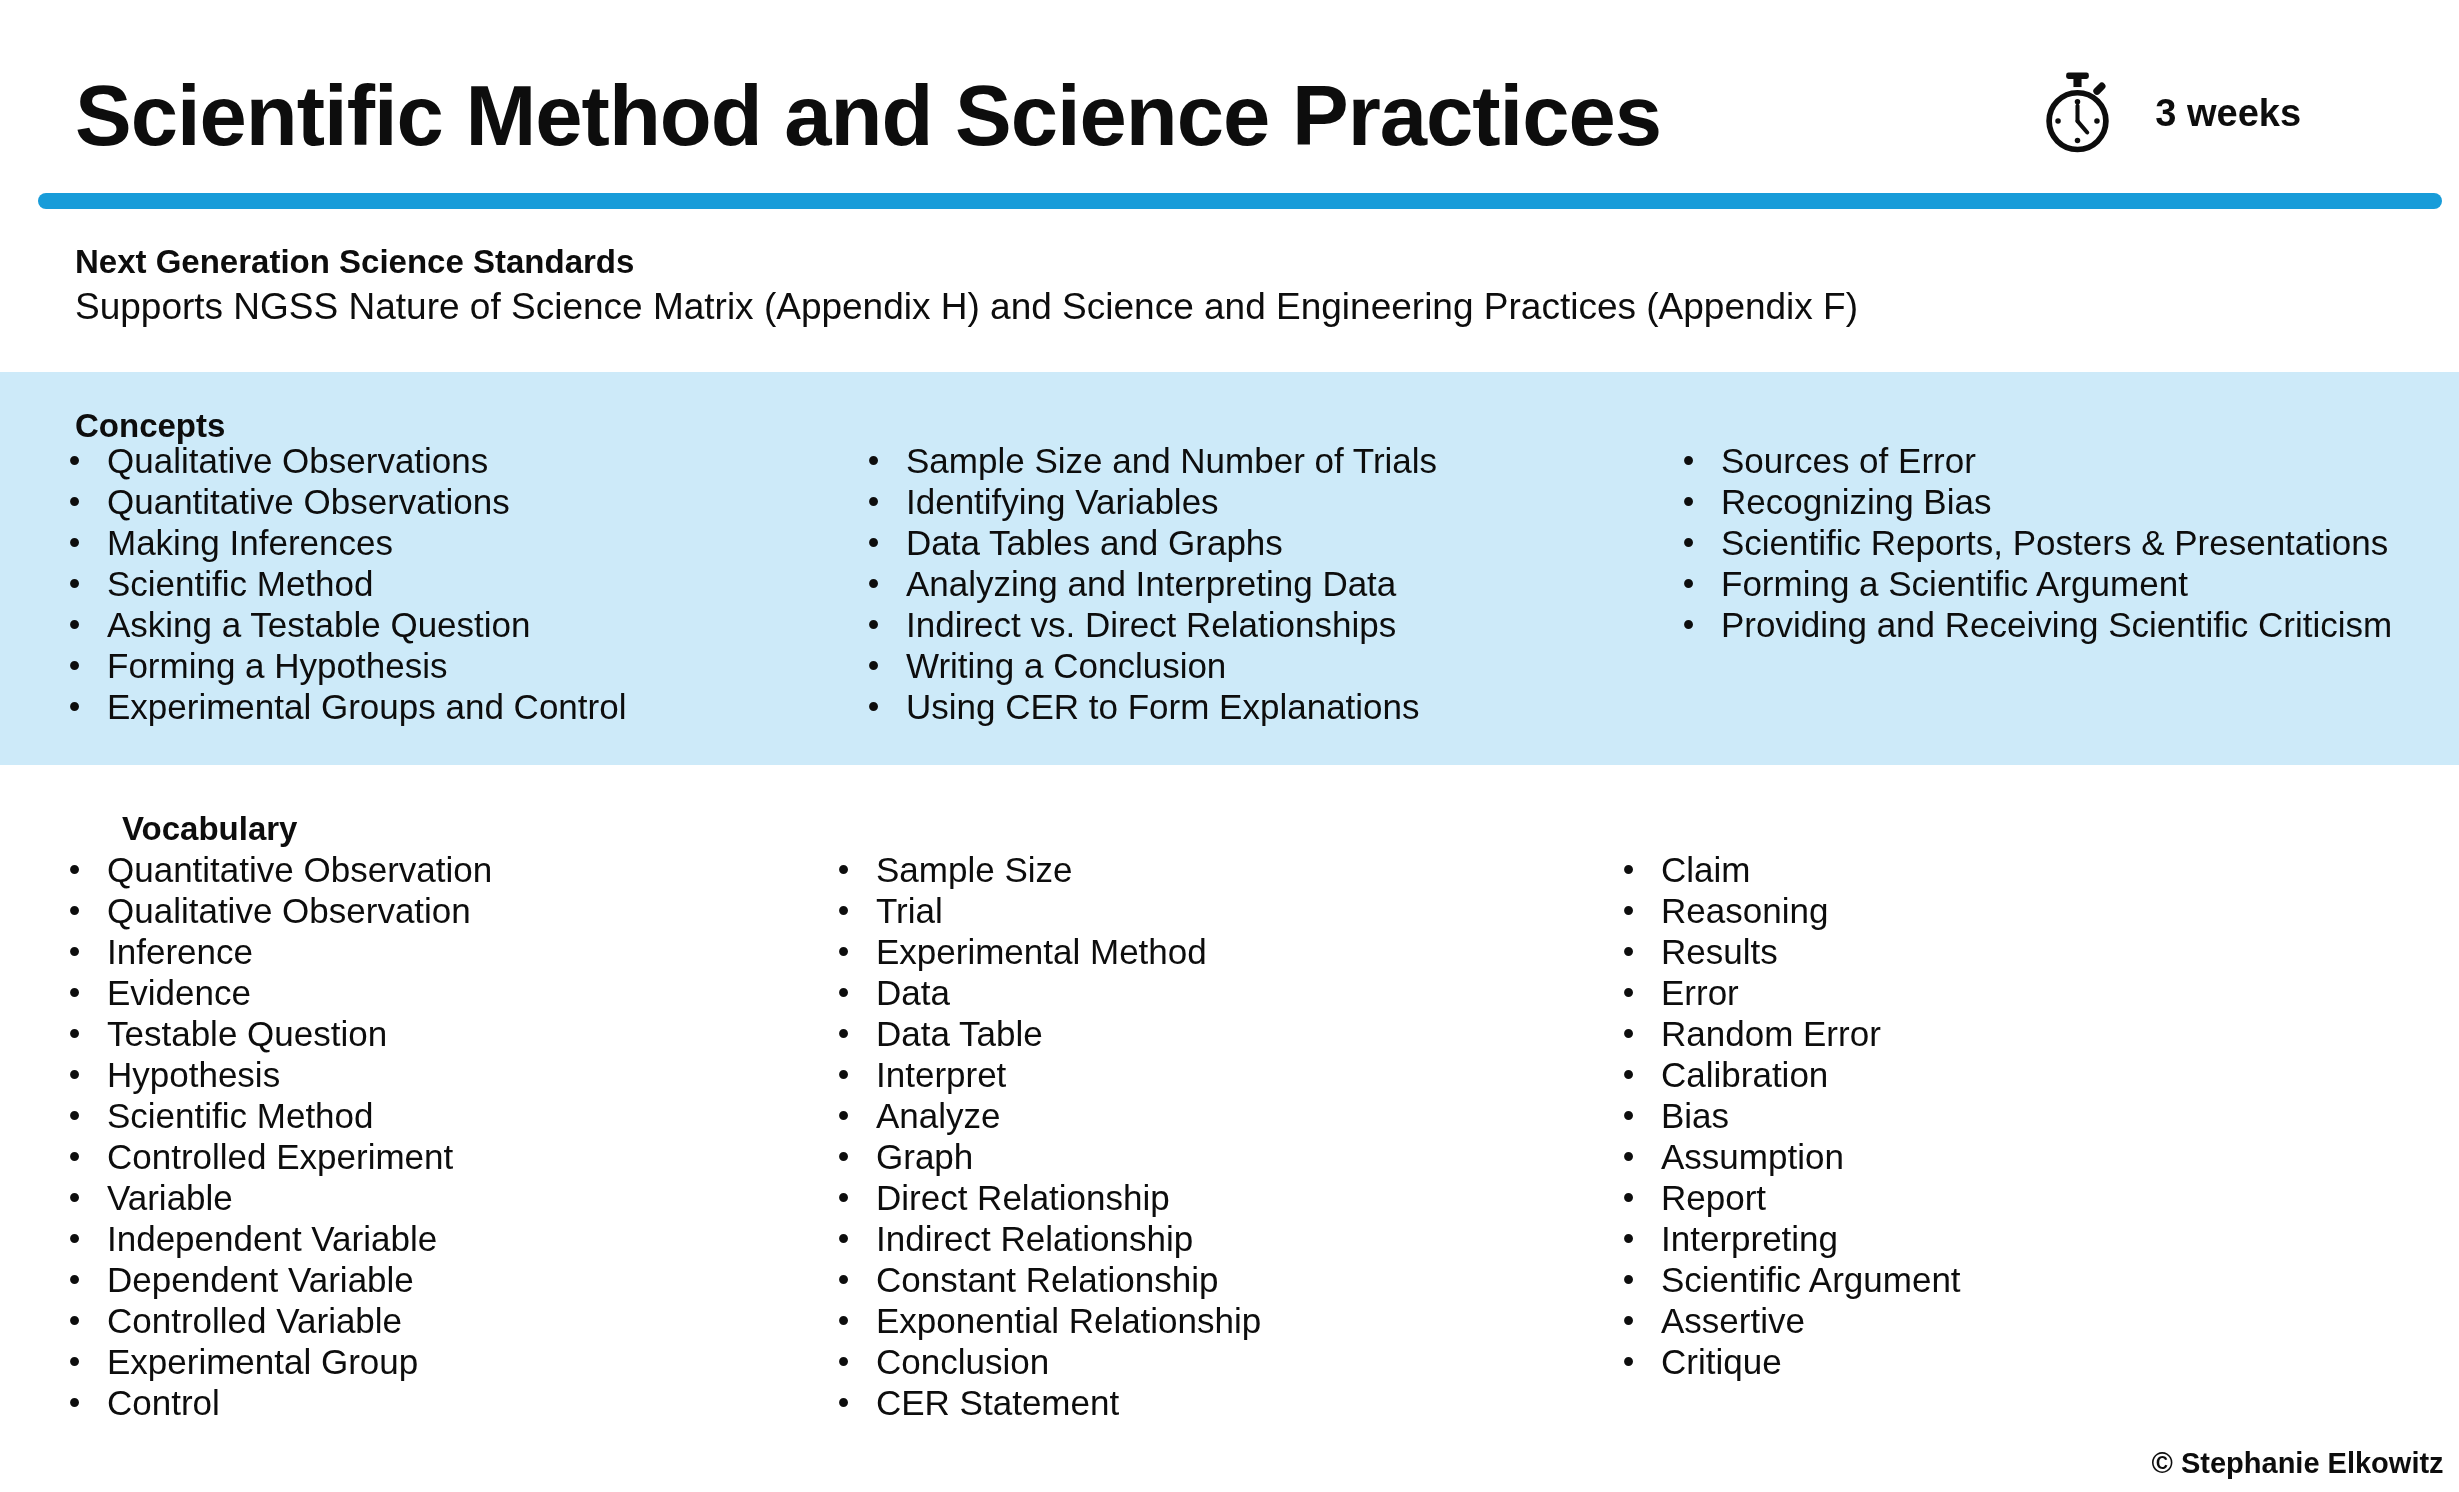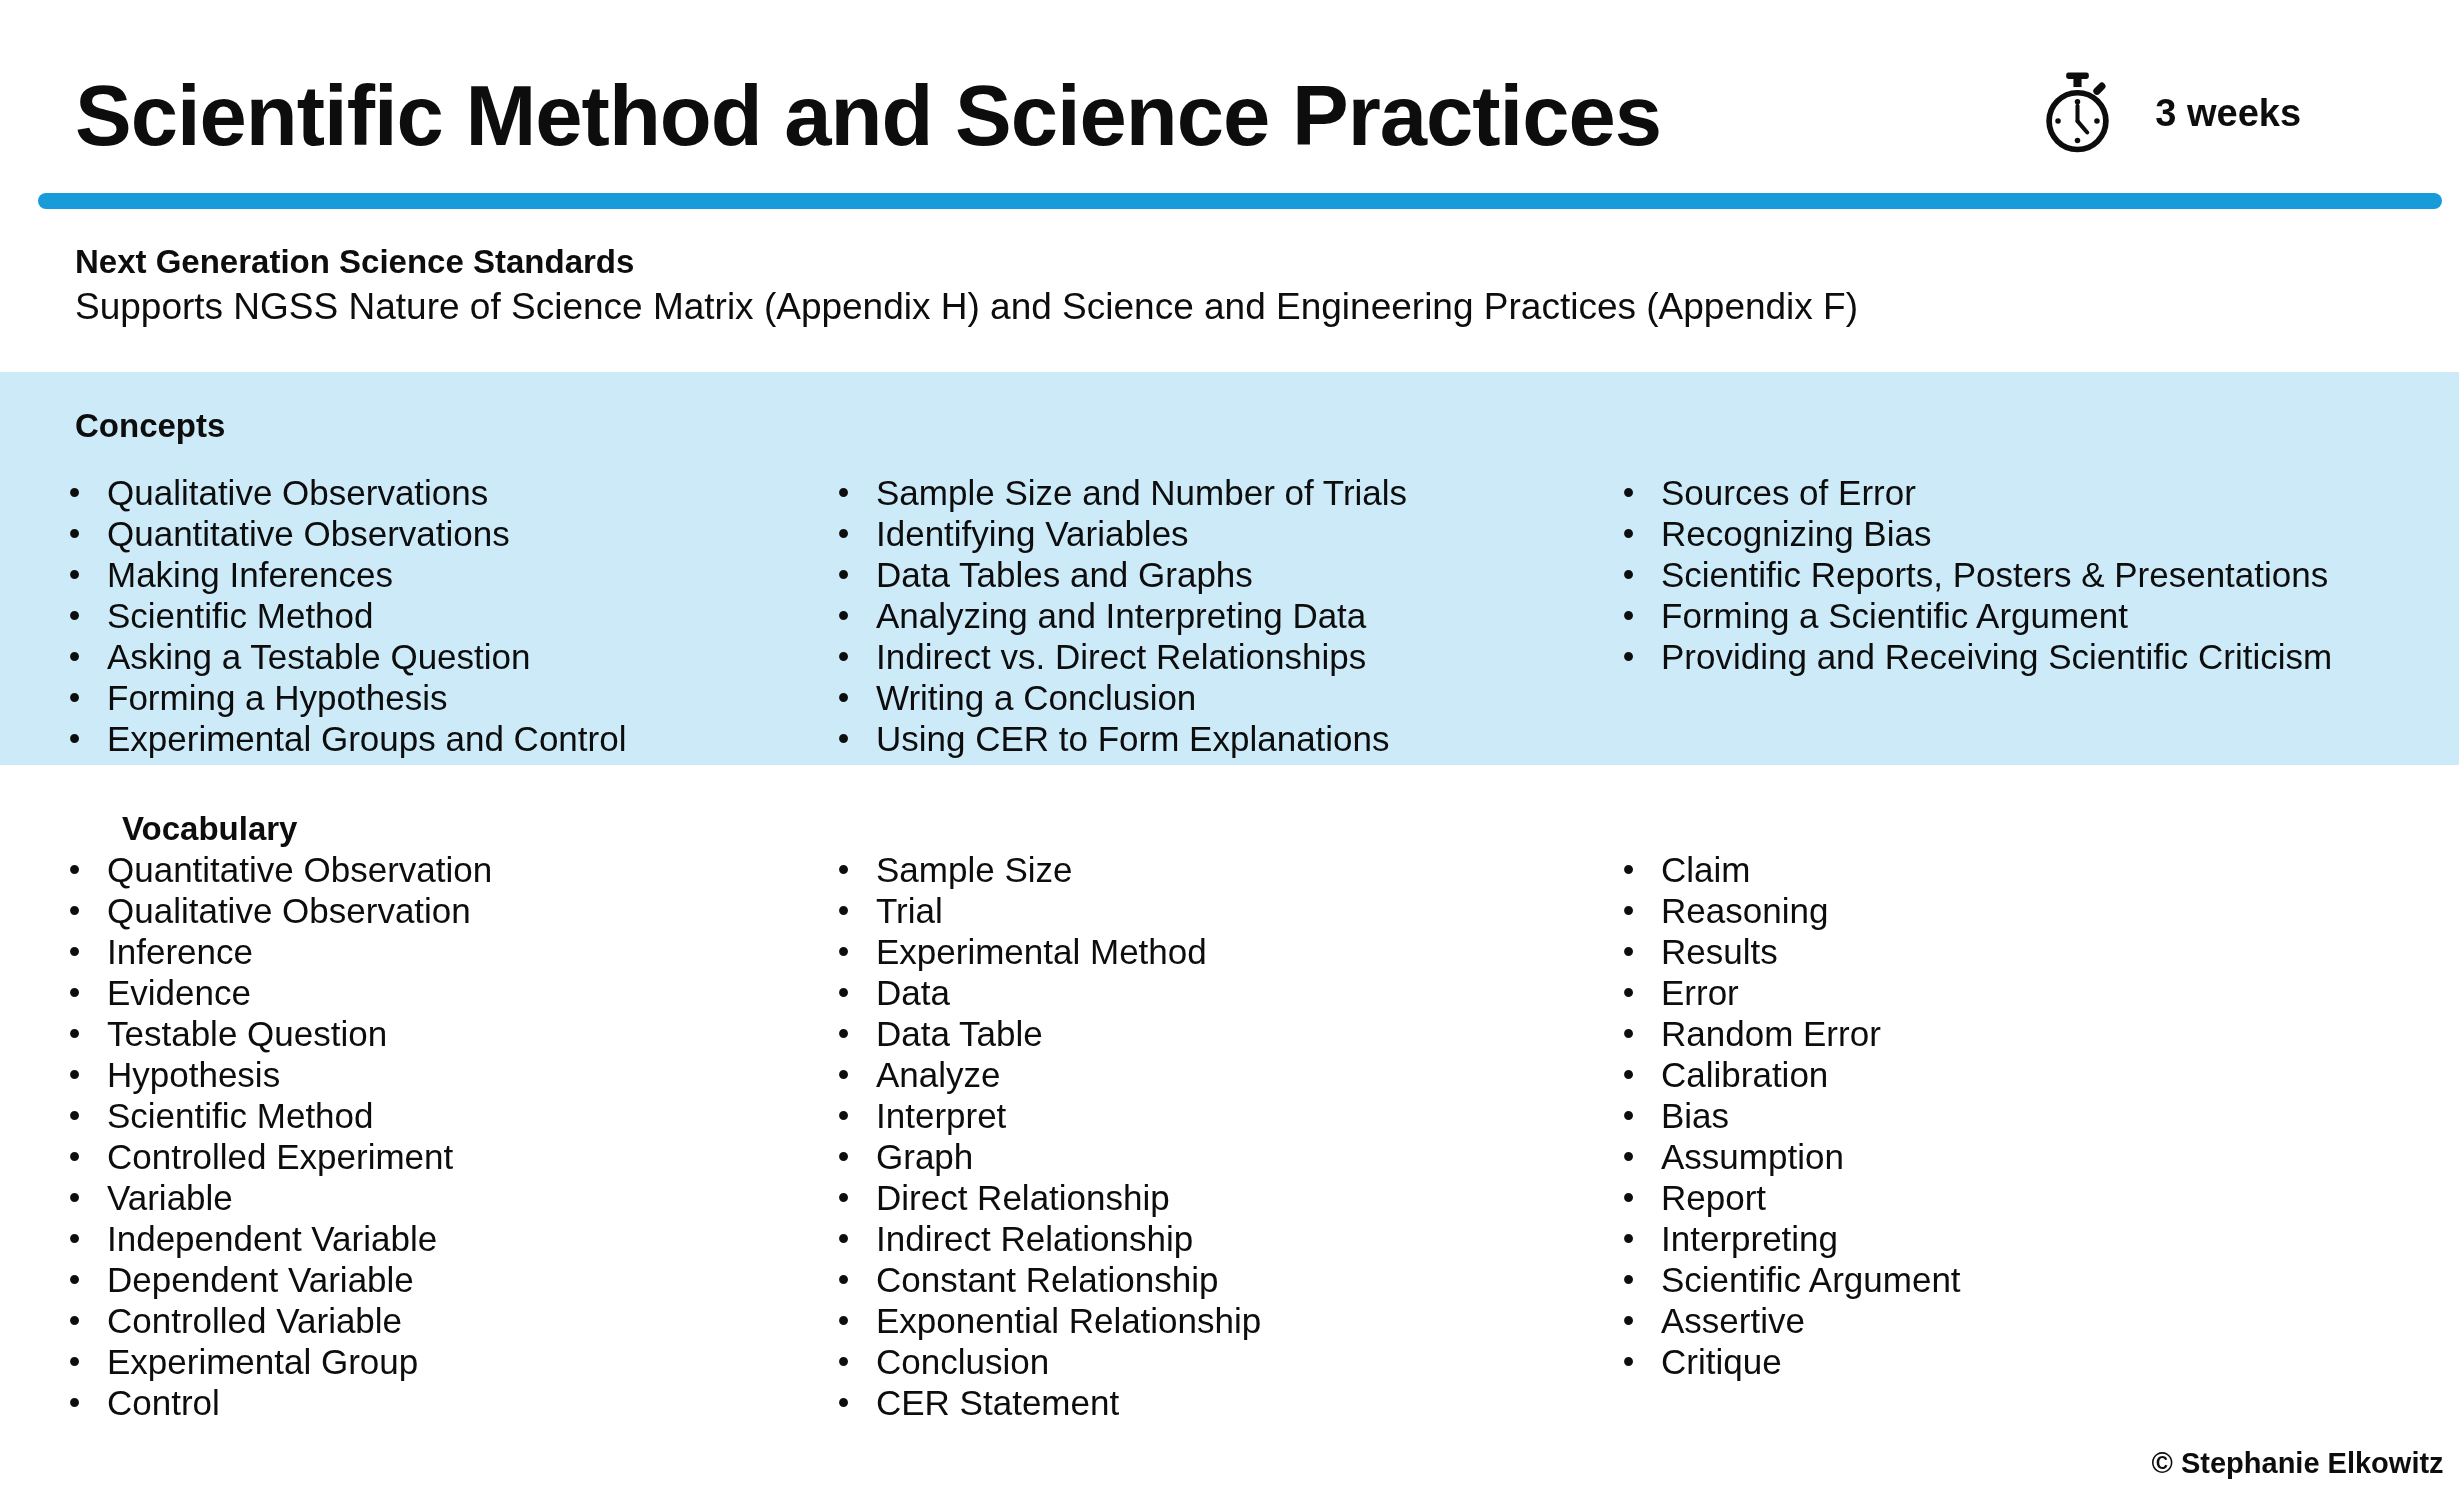--- a/index.html
+++ b/index.html
@@ -48,21 +48,21 @@
     position:absolute; left:75px;
     font-size:33px; font-weight:bold;
   }
   .concepts-heading { top:407px; }
   .vocabulary-heading { top:810px;margin-left:47px; }
   
   .cols {
     position:absolute; left:65px; right:19px;
     display:grid; grid-template-columns:769px 785px 1fr;
   }
-  .concepts-cols  { top:472px; }
+  .concepts-cols  { top:440px;gap:30px; }
   .vocabulary-cols{ top:849px; }
   ul { list-style:none; }
   li {
     position:relative; padding-left:42px;
     font-size:35px; line-height:41px;
     white-space:nowrap;
   }
   li::before {
     content:"\2022";
     position:absolute; left:3.8px; top:0;
@@ -149,22 +149,22 @@
       <li>Controlled Variable</li>
       <li>Experimental Group</li>
       <li>Control</li>
     </ul>
   <ul>
       <li>Sample Size</li>
       <li>Trial</li>
       <li>Experimental Method</li>
       <li>Data</li>
       <li>Data Table</li>
+      <li>Interpret</li>
       <li>Analyze</li>
-      <li>Interpret</li>
       <li>Graph</li>
       <li>Direct Relationship</li>
       <li>Indirect Relationship</li>
       <li>Constant Relationship</li>
       <li>Exponential Relationship</li>
       <li>Conclusion</li>
       <li>CER Statement</li>
     </ul>
   <ul>
       <li>Claim</li>

